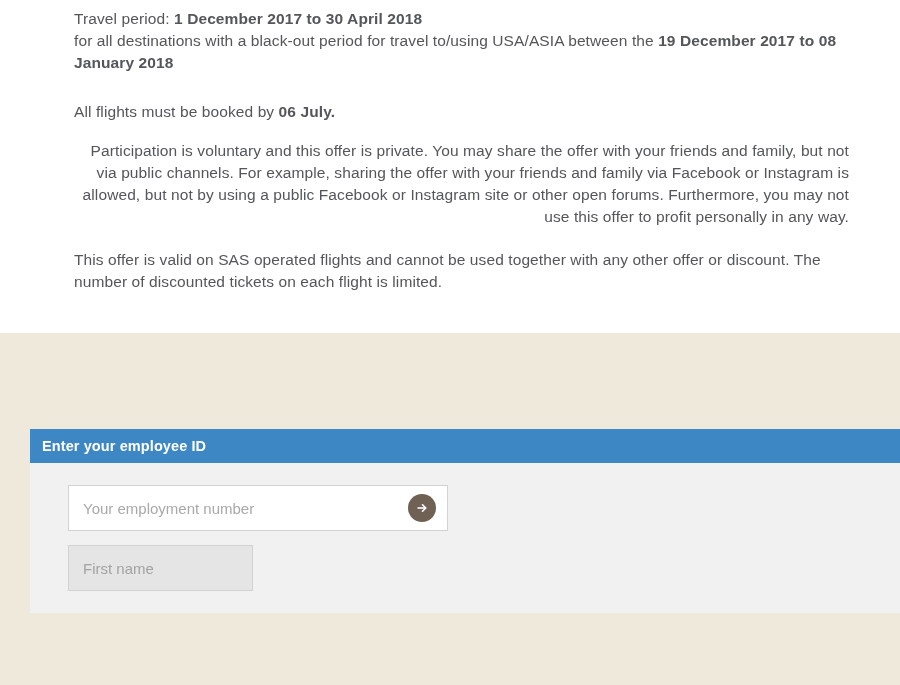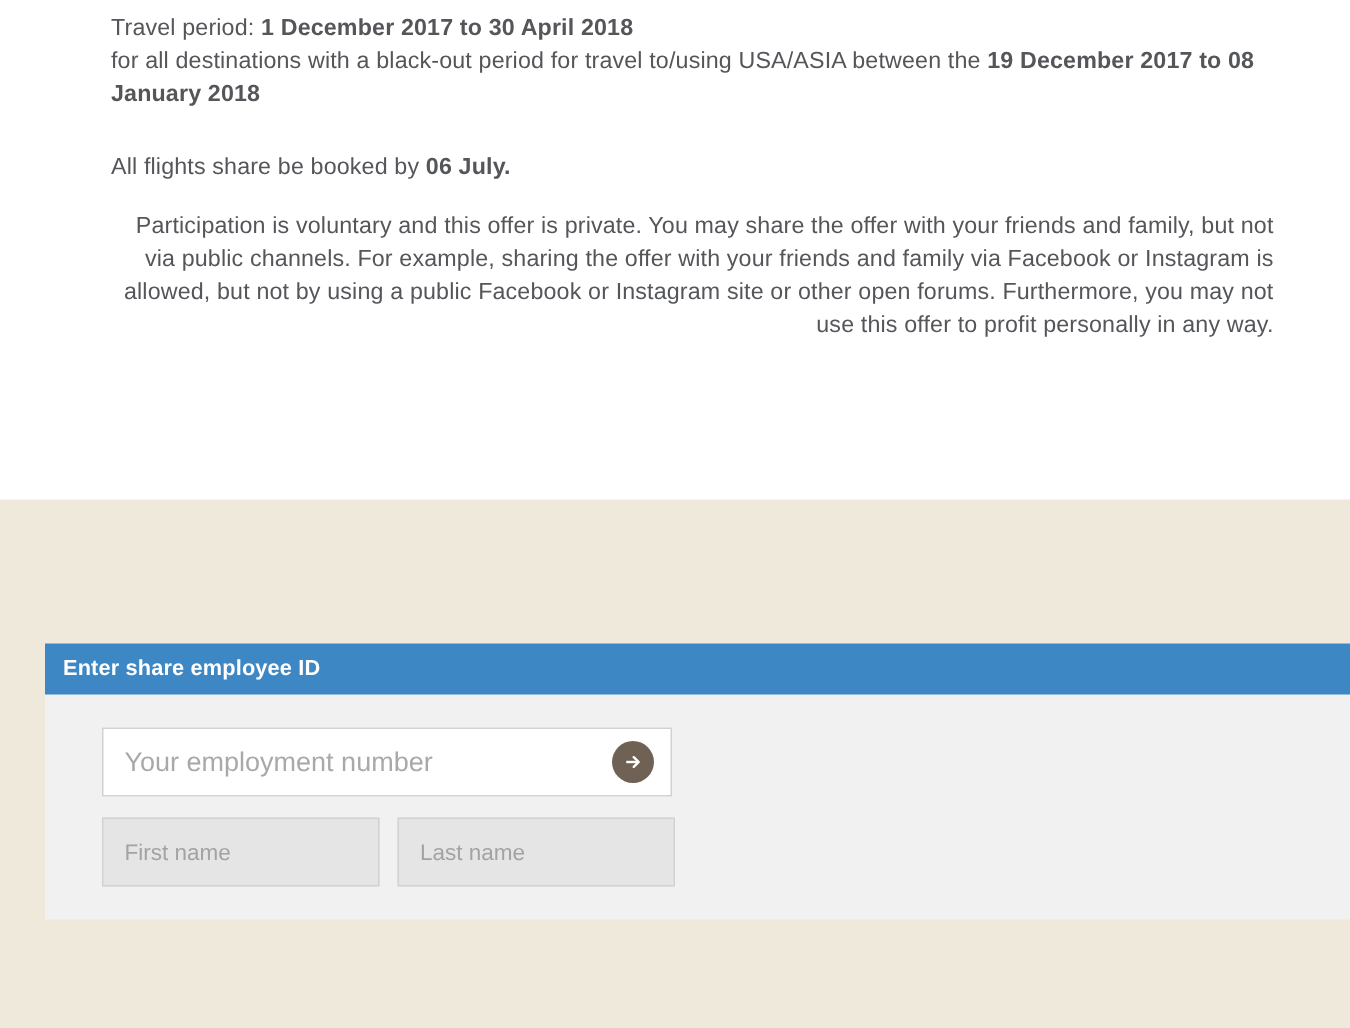--- a/index.html
+++ b/index.html
@@ -107,21 +107,21 @@
     width: 380px;
     height: 46px;
   }
   .emp-input {
     width: 380px;
     height: 46px;
     box-sizing: border-box;
     border: 1px solid #d2d2d2;
     background: #ffffff;
     font-family: "Liberation Sans", sans-serif;
-    font-size: 18px;
+    font-size: 15px;
     color: #8b5cf6;
     padding: 0 52px 0 14px;
     outline: none;
   }
   .emp-input::placeholder {
     color: #a9a9a9;
   }
   .submit-btn {
     position: absolute;
     top: 9px;
@@ -162,50 +162,50 @@
 </style>
 </head>
 <body>
 
 <div class="page">
 
   <div class="content-top">
 
     <p class="para p-travel"><span>Travel period: </span><span class="b">1 December 2017 to 30 April 2018</span><br><span>for all destinations with a black-out period for travel to/using USA/ASIA between the </span><span class="b">19 December 2017 to 08 January 2018</span></p>
 
-    <p class="para p-booked"><span>All flights share be booked by </span><span class="b">06 July.</span></p>
+    <p class="para p-booked"><span>All flights must be booked by </span><span class="b">06 July.</span></p>
 
     <p class="para p-participation">Participation is voluntary and this offer is private. You may share the offer with your friends and family, but not via public channels. For example, sharing the offer with your friends and family via Facebook or Instagram is allowed, but not by using a public Facebook or Instagram site or other open forums. Furthermore, you may not use this offer to profit personally in any way.</p>
 
+    <p class="para p-valid">This offer is valid on SAS operated flights and cannot be used together with any other offer or discount. The number of discounted tickets on each flight is limited.</p>
 
   </div>
 
   <div class="beige">
 
     <div class="form-card">
 
       <div class="form-header">
-        <span class="form-header-title">Enter share employee ID</span>
+        <span class="form-header-title">Enter your employee ID</span>
       </div>
 
       <div class="form-body">
 
         <div class="emp-row">
           <input class="emp-input" type="text" placeholder="Your employment number" style="">
           <button class="submit-btn">
             <svg width="16" height="16" viewBox="0 0 16 16">
               <path d="M3.5 8 H11" stroke="#ffffff" stroke-width="1.6" fill="none"></path>
               <path d="M8.5 4.8 L11.8 8 L8.5 11.2" stroke="#ffffff" stroke-width="1.6" fill="none" stroke-linecap="round" stroke-linejoin="round"></path>
             </svg>
           </button>
         </div>
 
         <div class="name-row">
           <input class="name-input" type="text" placeholder="First name" style="">
-          <input class="name-input" type="text" placeholder="Last name" style="">
         </div>
 
       </div>
     </div>
 
   </div>
 
 </div>
 
 </body></html>

